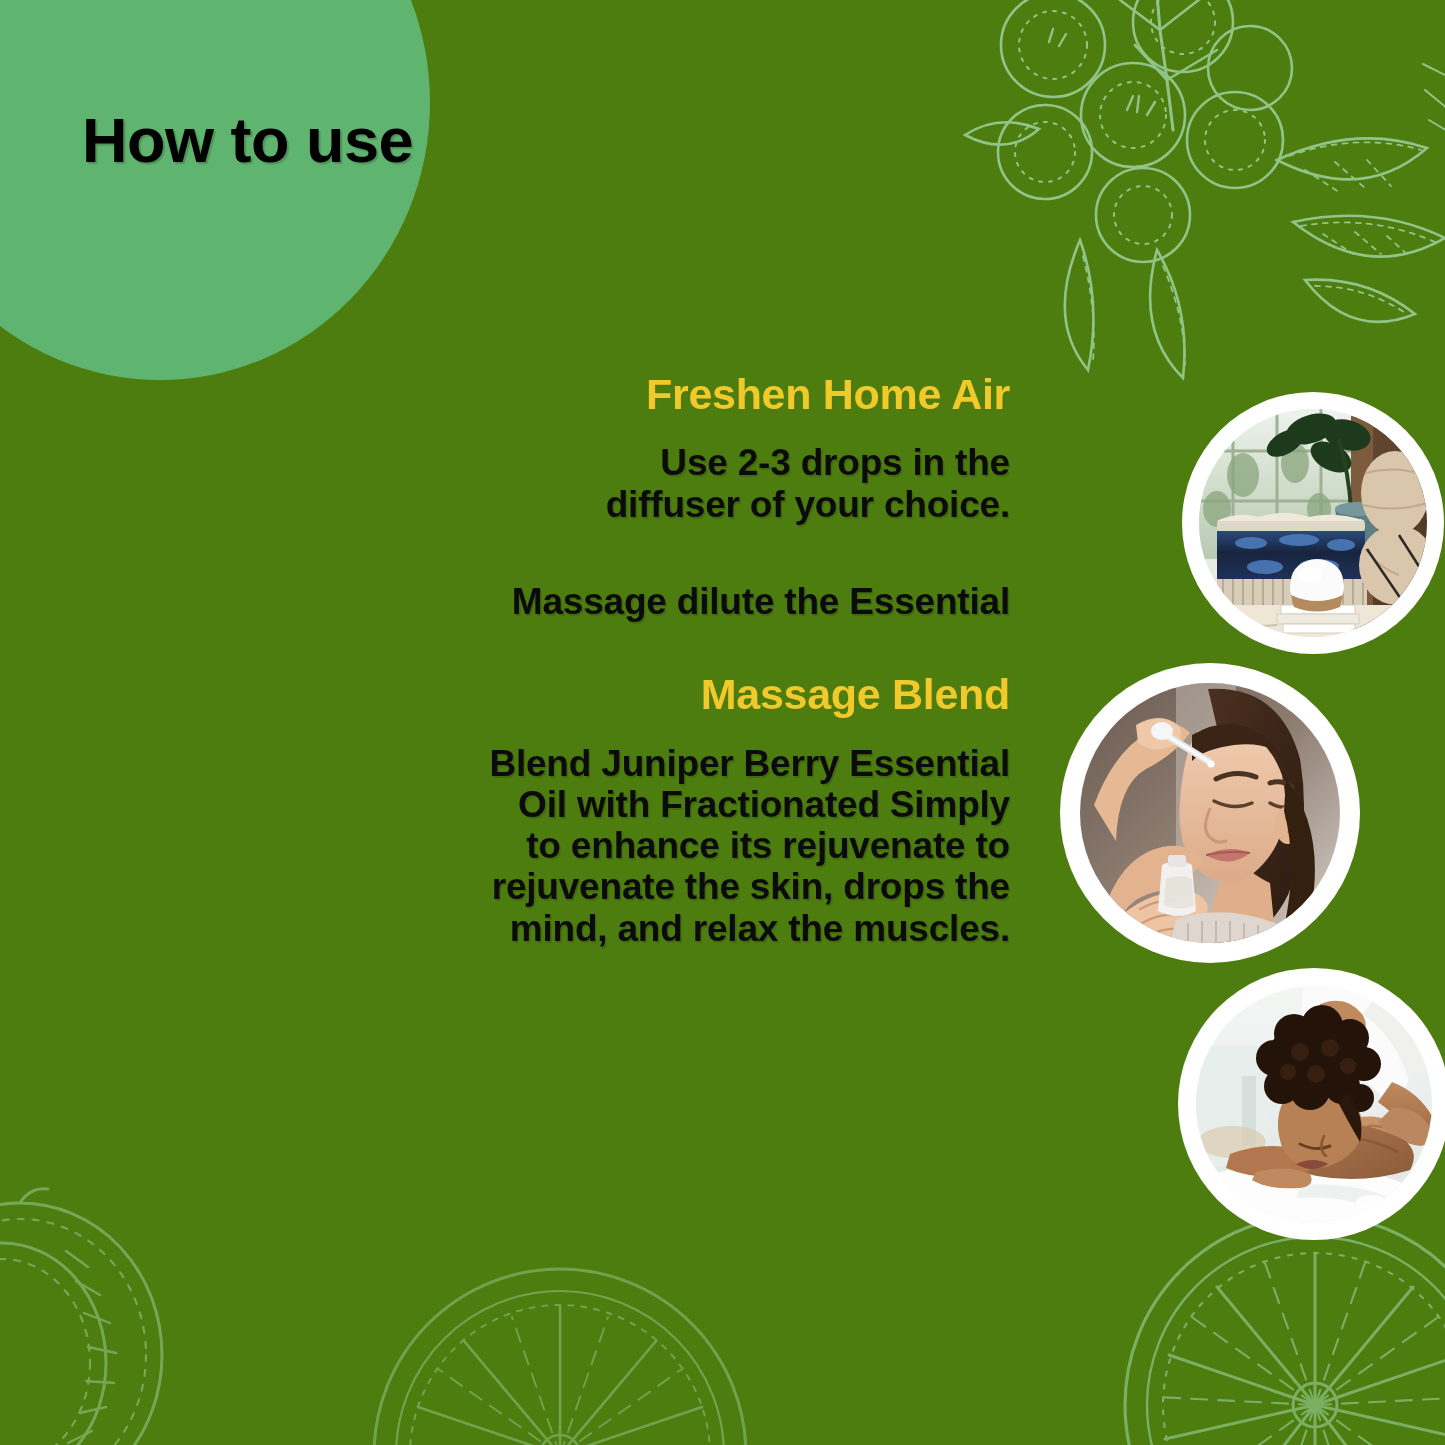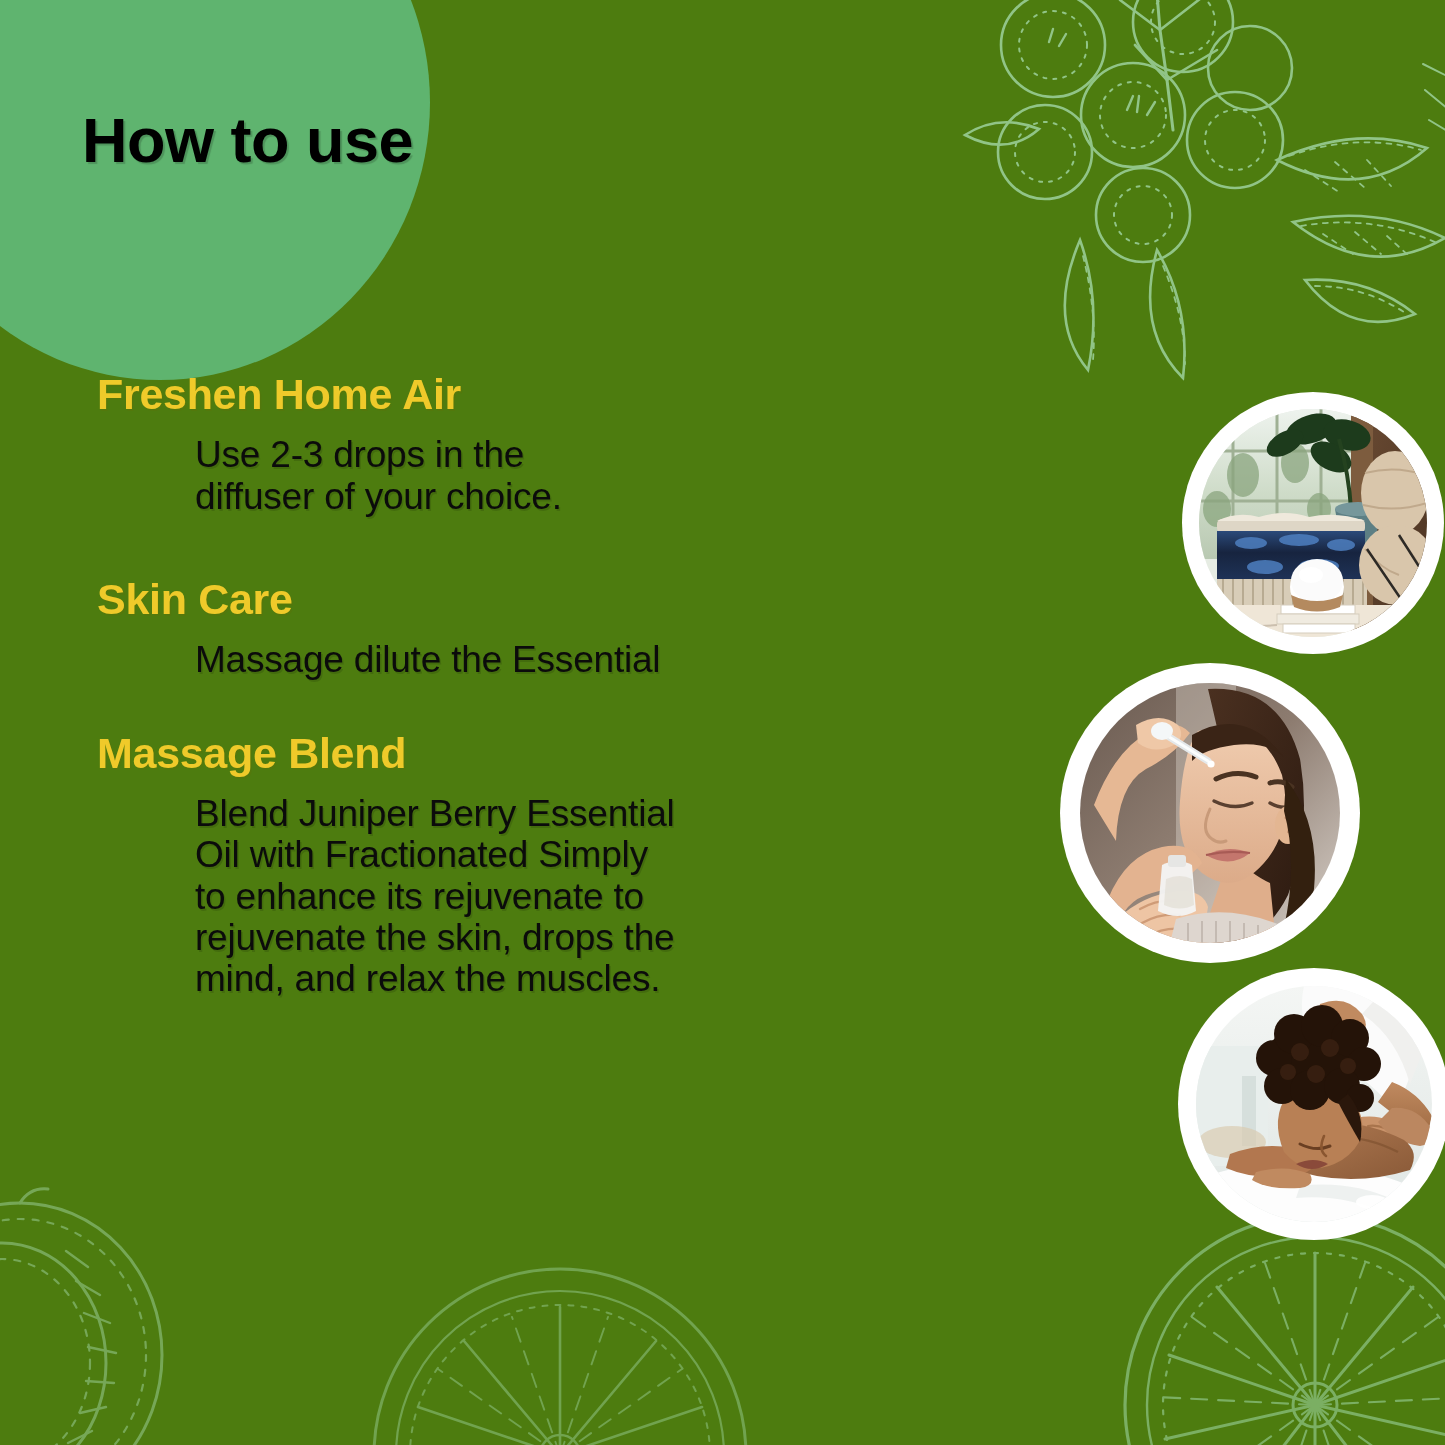--- a/index.html
+++ b/index.html
@@ -83,43 +83,44 @@
     text-shadow: 2px 2px 1px rgba(0,0,0,0.18);
   }
   .headline .hl-line {
     display: block;
     white-space: nowrap;
   }
 
   
   .sections {
     position: absolute;
-    left: 12px;
+    left: 0;
     top: 368px;
     width: 1010px;
+    text-align: right;
   }
   .section {
     position: relative;
     margin-bottom: 16px;
   }
   .section-heading {
     margin-left: 85px;
     color: #efca2a;
     font-size: 43px;
     font-weight: 700;
     line-height: 1.22;
     letter-spacing: -0.3px;
     text-shadow: 1.5px 1.5px 0 rgba(120,100,0,0.14);
   }
   .section-body {
     margin-left: 183px;
-    margin-top: 14px;
+    margin-top: 22px;
     color: #0b0b0b;
     font-size: 37px;
-    font-weight: 400;
+    font-weight: 700;
     line-height: 1.115;
     letter-spacing: -0.2px;
     text-shadow: 1.5px 1.5px 0 rgba(0,0,0,0.13);
   }
   .section-body .body-line {
     display: block;
     white-space: nowrap;
   }
   .sec-gap-1 { margin-bottom: 56px; }
   .sec-gap-2 { margin-bottom: 46px; }
@@ -304,21 +305,20 @@
 
     <div class="section sec-gap-1">
       <div class="section-heading">Freshen Home Air</div>
       <div class="section-body">
         <span class="body-line">Use 2-3 drops in the</span>
         <span class="body-line">diffuser of your choice.</span>
       </div>
     </div>
 
     <div class="section sec-gap-2">
-      <div class="section-heading">Skin Care</div>
       <div class="section-body">
         <span class="body-line">Massage dilute the Essential</span>
       </div>
     </div>
 
     <div class="section">
       <div class="section-heading">Massage Blend</div>
       <div class="section-body">
         <span class="body-line">Blend Juniper Berry Essential</span>
         <span class="body-line">Oil with Fractionated Simply</span>

